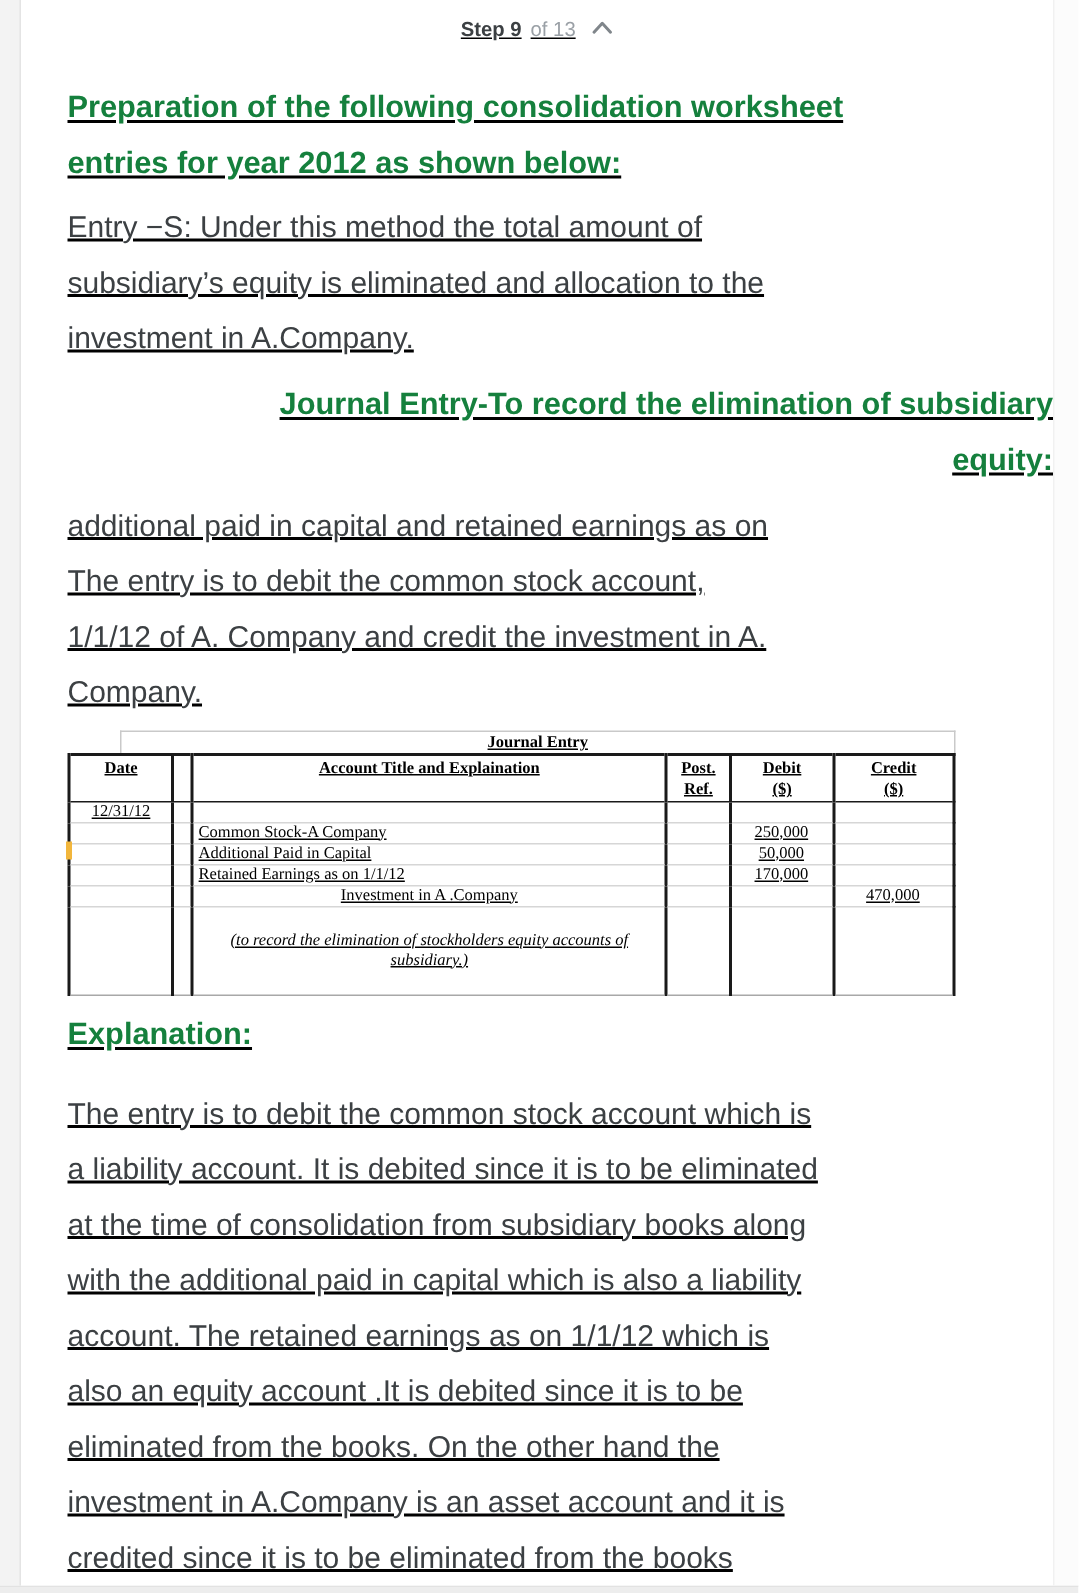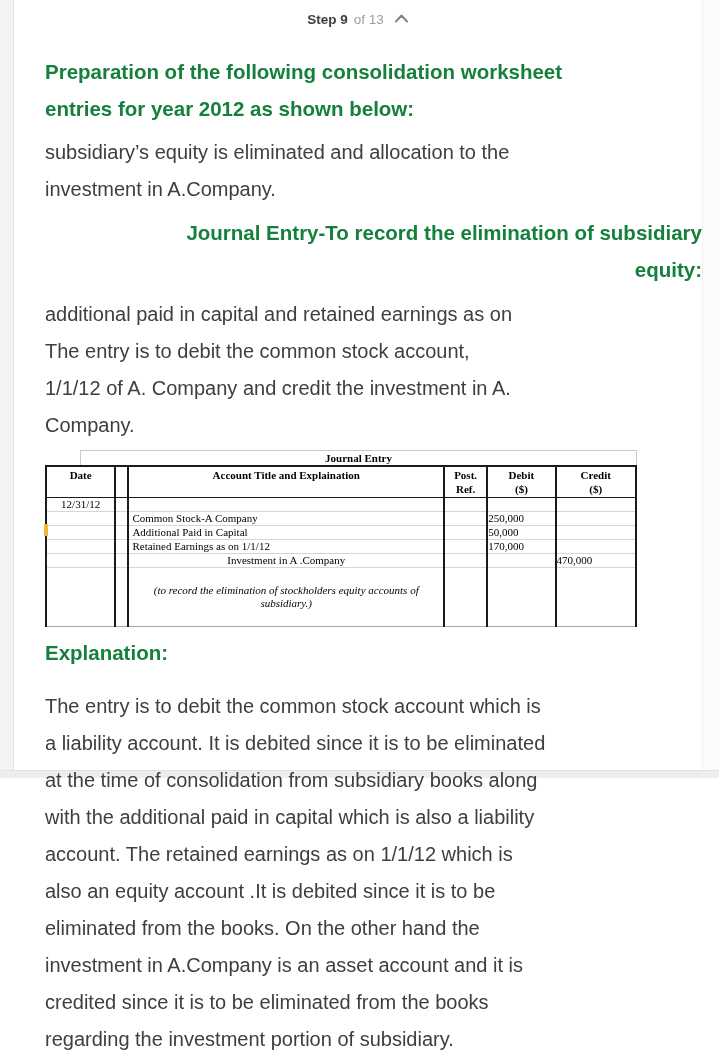--- a/index.html
+++ b/index.html
@@ -2,21 +2,21 @@
 <html><head>
 <meta charset="utf-8">
 <style>
   * { box-sizing: border-box; }
   html, body { margin: 0; padding: 0; }
   body {
     width: 719px; height: 1062px; overflow: hidden;
     background: #ffffff;
     font-family: "Liberation Sans", sans-serif;
   }
-  .page { display: flex; height: 770px; width: 719px; }
+  .page { display: flex; height: 1057px; width: 719px; text-decoration: underline; }
   .gutter-l { width: 14px; background: #f3f3f3; border-right: 1px solid #e4e4e4; }
   .card { width: 688px; background: #ffffff; }
   .gutter-r { width: 17px; background: #fcfcfc; border-left: 1px solid #f1f1f1; }
   .bottom-bar { height: 8px; width: 719px; background: #ededed; border-top: 1px solid #e2e2e2; }
 
   .step-header {
     padding-top: 10px; height: 29px;
     display: flex; justify-content: center; align-items: center; gap: 6px;
     font-size: 13.5px; cursor: pointer;
   }
@@ -52,21 +52,21 @@
     vertical-align: top; height: 31px; line-height: 14px; padding: 1px 0 0 0;
   }
   .jt td {
     border-left: 2px solid #1a1a1a;
     font-size: 11px; height: 14px; line-height: 13px;
     vertical-align: top; overflow: hidden; padding: 0; white-space: nowrap;
   }
   .jt tbody tr + tr td { border-top: 1px solid #d6d6d6; }
   .c-date { text-align: center; }
   .c-acct { text-align: left; padding: 0 3px !important; }
-  .c-debit, .c-credit { text-align: left; padding-right: 1px !important; }
+  .c-debit, .c-credit { text-align: center; padding-right: 1px !important; }
   .cell-center { text-align: center !important; }
   .cell-note { white-space: normal !important; text-align: center;
                font-style: italic; line-height: 12.5px; padding: 16px 24px !important; }
   .hl-mark { position: absolute; left: -1px; top: 74px; width: 4px; height: 12px;
              background: #f2b63c; }
 </style>
 </head>
 <body>
 
 <div class="page">
@@ -85,20 +85,21 @@
     </div>
 
     <div class="content">
 
       <div class="blk-h1">
         <div class="h-line">Preparation of the following consolidation worksheet</div>
         <div class="h-line">entries for year 2012 as shown below:</div>
       </div>
 
       <div class="blk-p1">
+        <div class="p-line">Entry −S: Under this method the total amount of</div>
         <div class="p-line">subsidiary’s equity is eliminated and allocation to the</div>
         <div class="p-line">investment in A.Company.</div>
       </div>
 
       <div class="blk-h2">
         <div class="h-line">Journal Entry-To record the elimination of subsidiary</div>
         <div class="h-line">equity:</div>
       </div>
 
       <div class="blk-p2">

